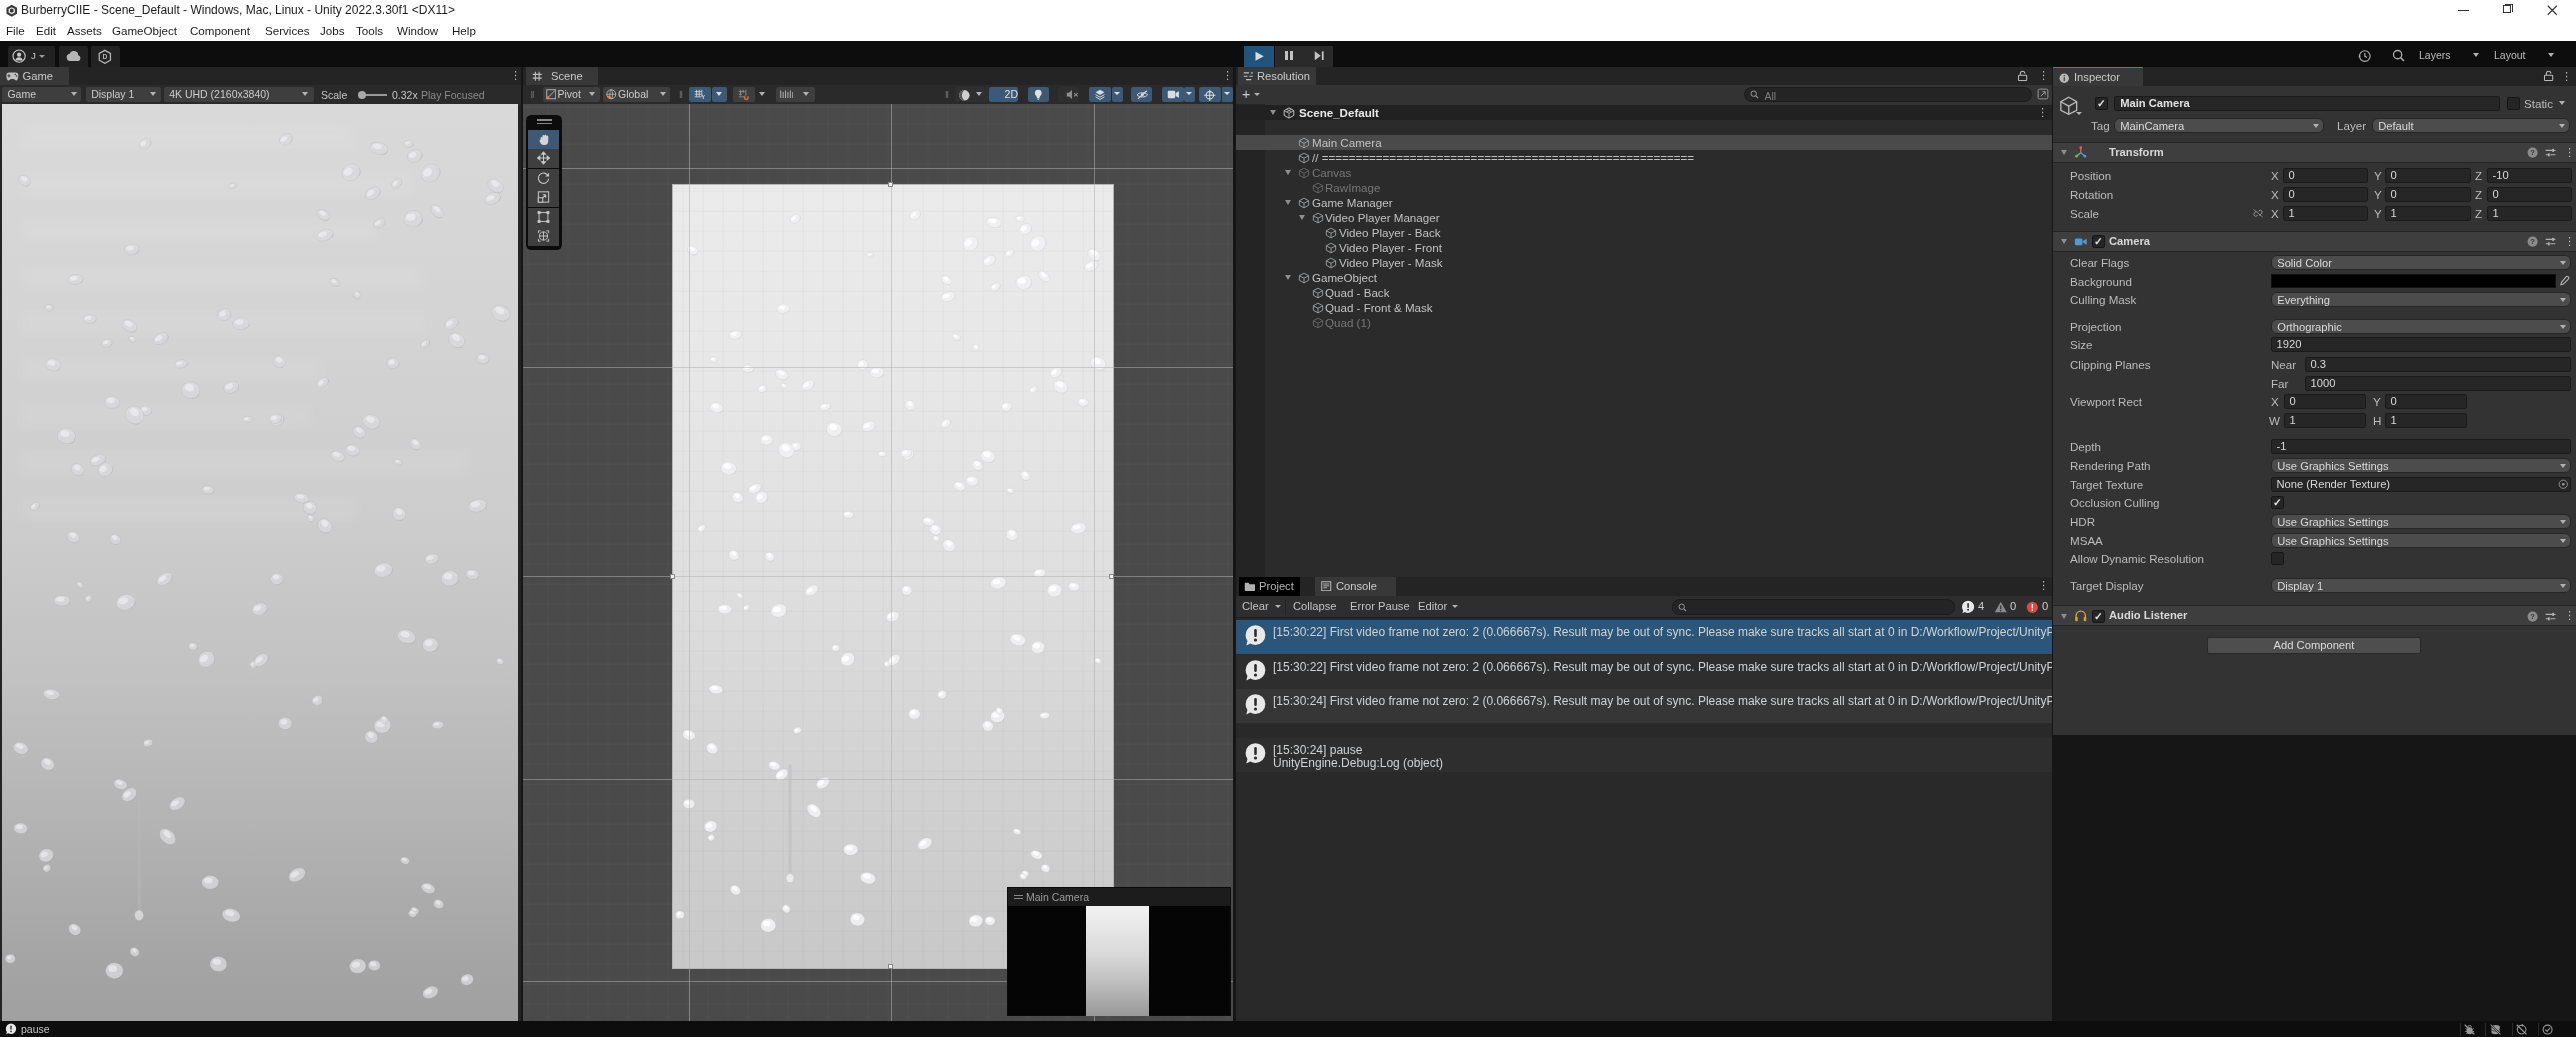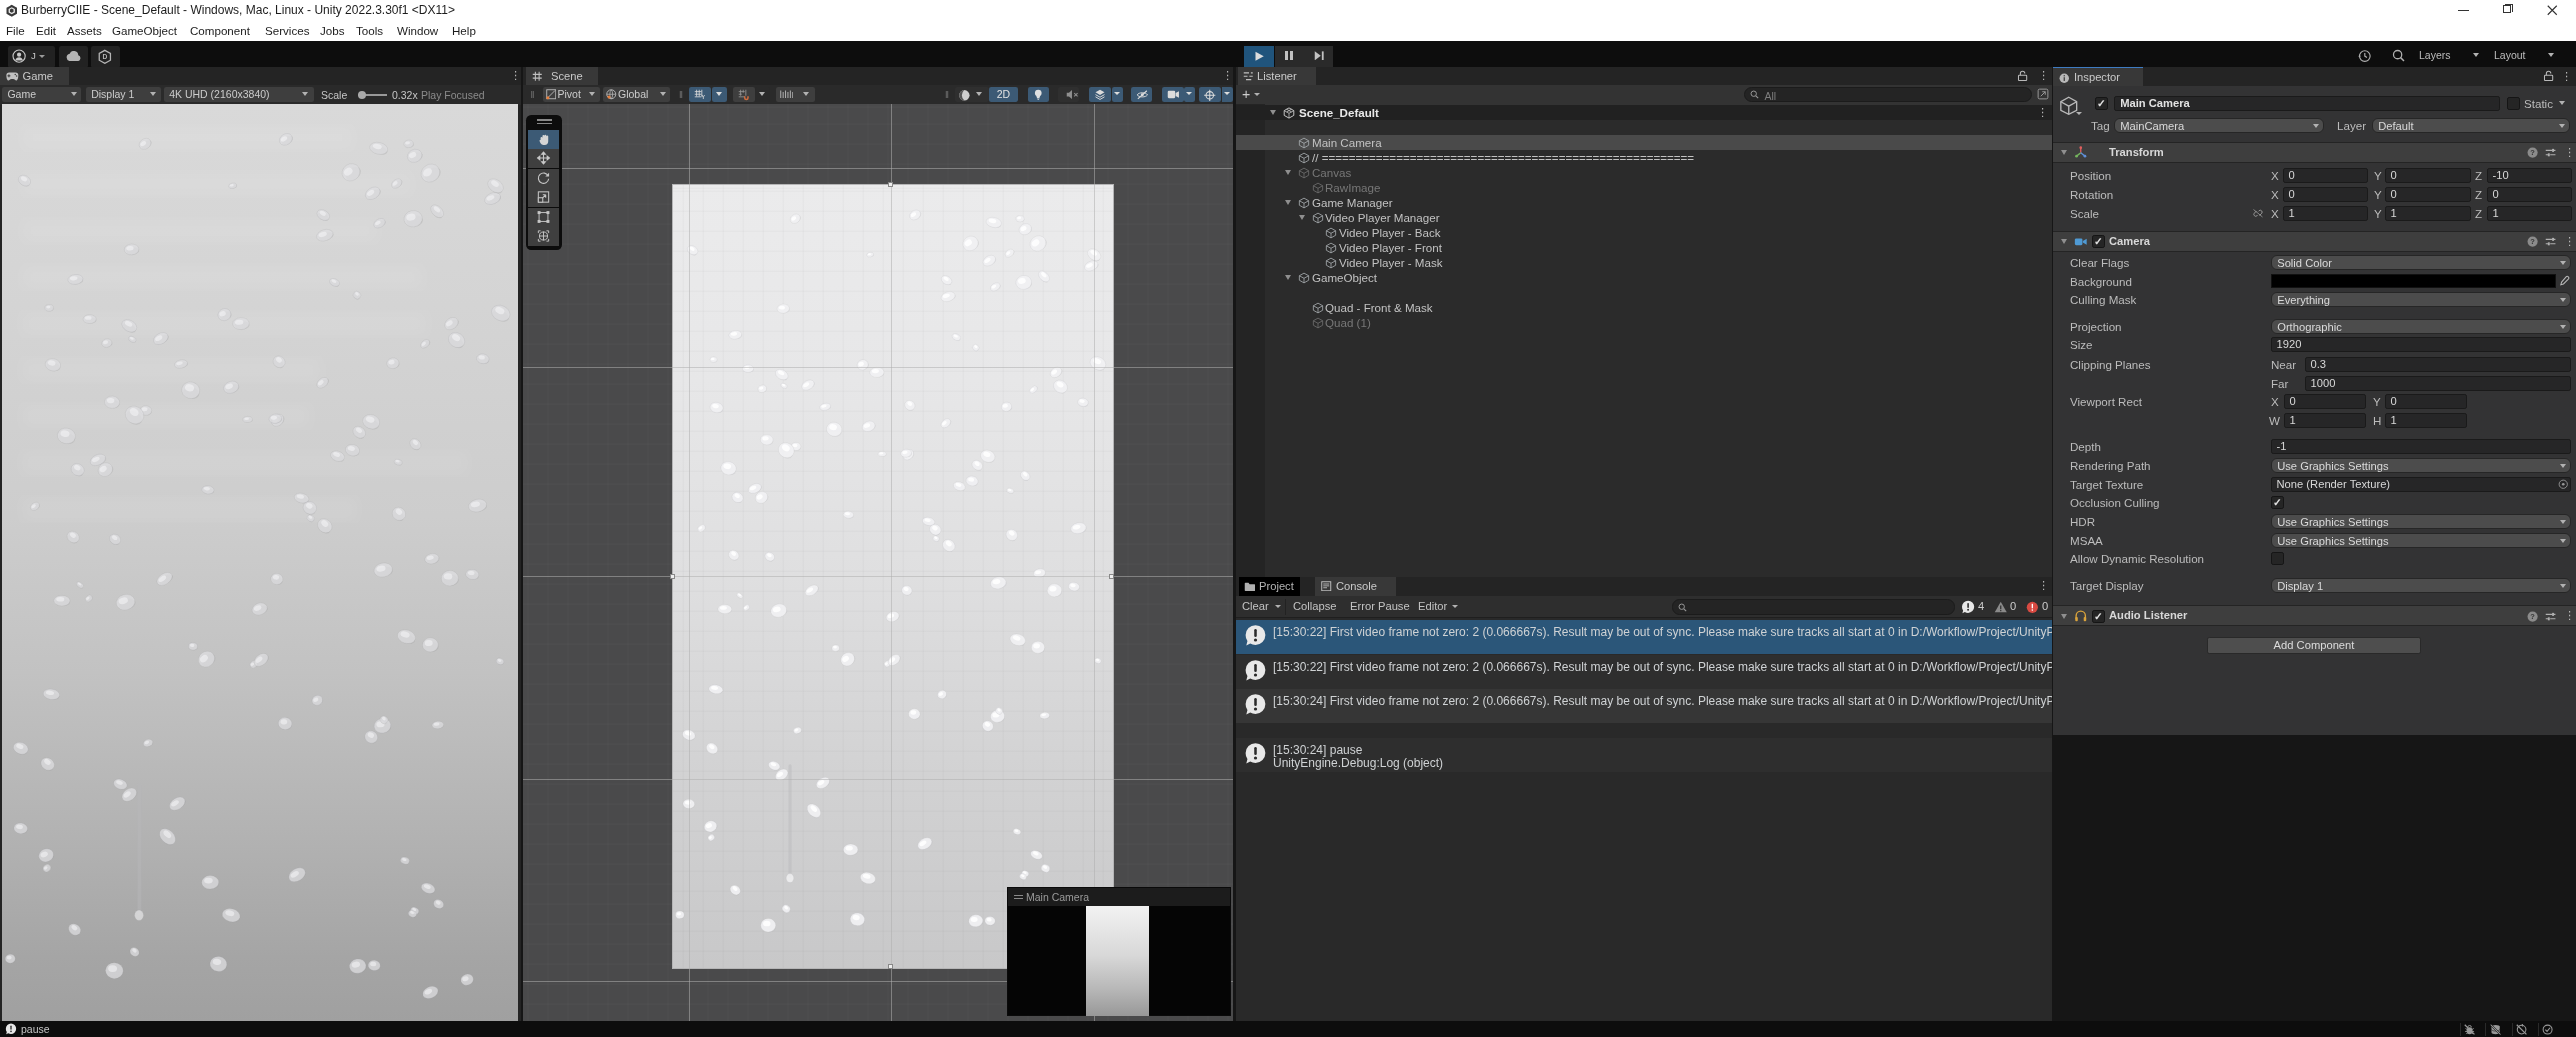--- a/index.html
+++ b/index.html
@@ -812,21 +812,21 @@
           <div class="dArr" style="left:27px;top:5.2px"></div>
         </div>
         <div class="abs" style="left:422px;top:3.7px;color:#777;font-size:9.7px">‖</div>
         <div class="widget" style="left:432px;width:34px;background:#2f2f2f">
           <svg class="abs" style="left:3px;top:1.5px" width="12.7" height="12.7" viewBox="0 0 17 17">
             <circle cx="8.5" cy="8.5" r="7" fill="#cfcfcf"></circle>
             <path d="M8.5 1.5a7 7 0 0 0 0 14 9 9 0 0 1 0-14Z" fill="#555"></path>
           </svg>
           <div class="dArr" style="left:21px;top:5.2px"></div>
         </div>
-        <div class="widget" style="left:466px;width:29px;background:#3c5a75;text-align:center;color:#e2e2e2">2D</div>
+        <div class="widget" style="left:466px;width:29px;background:#3c5a75;text-align:right;color:#e2e2e2">2D</div>
         <div class="widget" style="left:505px;width:21px;background:#3c5a75">
           <svg class="abs" style="left:5.2px;top:2.2px" width="10.5" height="11.2" viewBox="0 0 14 15">
             <circle cx="7" cy="5.5" r="4.5" fill="#e0e0e0"></circle>
             <path d="M4.5 9.5h5l-1 3h-3Z" fill="#e0e0e0"></path>
             <path d="M5 13h4l-2 1.8Z" fill="#e0e0e0"></path>
           </svg>
         </div>
         <div class="widget" style="left:535px;width:21px;background:#2f2f2f">
           <svg class="abs" style="left:7.5px;top:2.2px" width="12.7" height="11.2" viewBox="0 0 17 15">
             <path d="M1 5h3l4-3.5v12L4 10H1Z" fill="#8f8f8f"></path>
@@ -1520,21 +1520,21 @@
               <path d="M8 2v12M2 8h12" stroke="#c6c6c6" stroke-width="1.3"></path>
               <path d="M1 1 4 1M1 1 1 4M15 1 12 1M15 1 15 4M1 15 4 15M1 15 1 12M15 15 12 15M15 15 15 12" stroke="#c6c6c6" stroke-width="1.3"></path>
             </svg></div>
         </div>
       </div>
     </div>
     <div class="panel" id="hier">
       <div class="tabbar"></div>
       <div class="tab" style="left:1.5px;width:78px"><svg class="abs" style="left:5.2px;top:3.7px" width="10.5" height="10.5" viewBox="0 0 14 14">
           <path d="M1 2.5h7M1 7h5M4 11.5h7M10.5 2.5h2.5M8.5 7h4.5" stroke="#c0c0c0" stroke-width="1.5"></path>
-        </svg><span style="margin-left:19.5px">Listener</span></div>
+        </svg><span style="margin-left:19.5px">Resolution</span></div>
       <svg class="abs" style="left:781px;top:3px" width="11.2" height="12" viewBox="0 0 15 16">
         <rect x="2" y="7" width="11" height="7" rx="1" fill="none" stroke="#b9b9b9" stroke-width="1.4"></rect>
         <path d="M4.5 7V4.5a3 3 0 0 1 6 0" fill="none" stroke="#b9b9b9" stroke-width="1.4"></path>
       </svg>
       <div class="kebab" style="left:802px;top:2.2px">⋮</div>
       <div id="hiersearchrow">
         <div class="abs" style="left:6px;top:0.7px;color:#cdcdcd;font-size:14.2px">+</div>
         <div class="dArr" style="left:18px;top:7.5px;border-left-width:3px;border-right-width:3px;border-top-width:3.7px"></div>
         <div class="abs" style="left:508px;top:2.2px;width:288px;height:15px;background:#242424;border:0.7px solid #1b1b1b;border-radius:7.5px">
           <svg class="abs" style="left:5.2px;top:2.2px" width="9.7" height="9.7" viewBox="0 0 13 13">
@@ -1624,20 +1624,27 @@
         </svg>
         <div class="lbl" style="left:103px;color:#c2c2c2;">Video Player - Mask</div>
       </div>
       <div class="hrow" style="top:203px;">
         <div class="fold" style="left:49px;top:5.2px"></div>
         <svg class="cub" style="left:62px;top:1.5px;color:#a8adb0" width="12" height="12" viewBox="0 0 16 16">
           <path d="M8 1.5 14.2 5v6L8 14.5 1.8 11V5Z" fill="none" stroke="currentColor" stroke-width="1.1"></path>
           <path d="M1.8 5 8 8.4 14.2 5M8 8.4V14.5" fill="none" stroke="currentColor" stroke-width="1.1"></path>
         </svg>
         <div class="lbl" style="left:76px;color:#c2c2c2;">GameObject</div>
+      </div>
+      <div class="hrow" style="top:218px;">
+        <svg class="cub" style="left:76px;top:1.5px;color:#a8adb0" width="12" height="12" viewBox="0 0 16 16">
+          <path d="M8 1.5 14.2 5v6L8 14.5 1.8 11V5Z" fill="none" stroke="currentColor" stroke-width="1.1"></path>
+          <path d="M1.8 5 8 8.4 14.2 5M8 8.4V14.5" fill="none" stroke="currentColor" stroke-width="1.1"></path>
+        </svg>
+        <div class="lbl" style="left:89px;color:#c2c2c2;">Quad - Back</div>
       </div>
       <div class="hrow" style="top:233px;">
         <svg class="cub" style="left:76px;top:1.5px;color:#a8adb0" width="12" height="12" viewBox="0 0 16 16">
           <path d="M8 1.5 14.2 5v6L8 14.5 1.8 11V5Z" fill="none" stroke="currentColor" stroke-width="1.1"></path>
           <path d="M1.8 5 8 8.4 14.2 5M8 8.4V14.5" fill="none" stroke="currentColor" stroke-width="1.1"></path>
         </svg>
         <div class="lbl" style="left:89px;color:#c2c2c2;">Quad - Front &amp; Mask</div>
       </div>
       <div class="hrow" style="top:248px;">
         <svg class="cub" style="left:76px;top:1.5px;color:#6e6e6e" width="12" height="12" viewBox="0 0 16 16">

